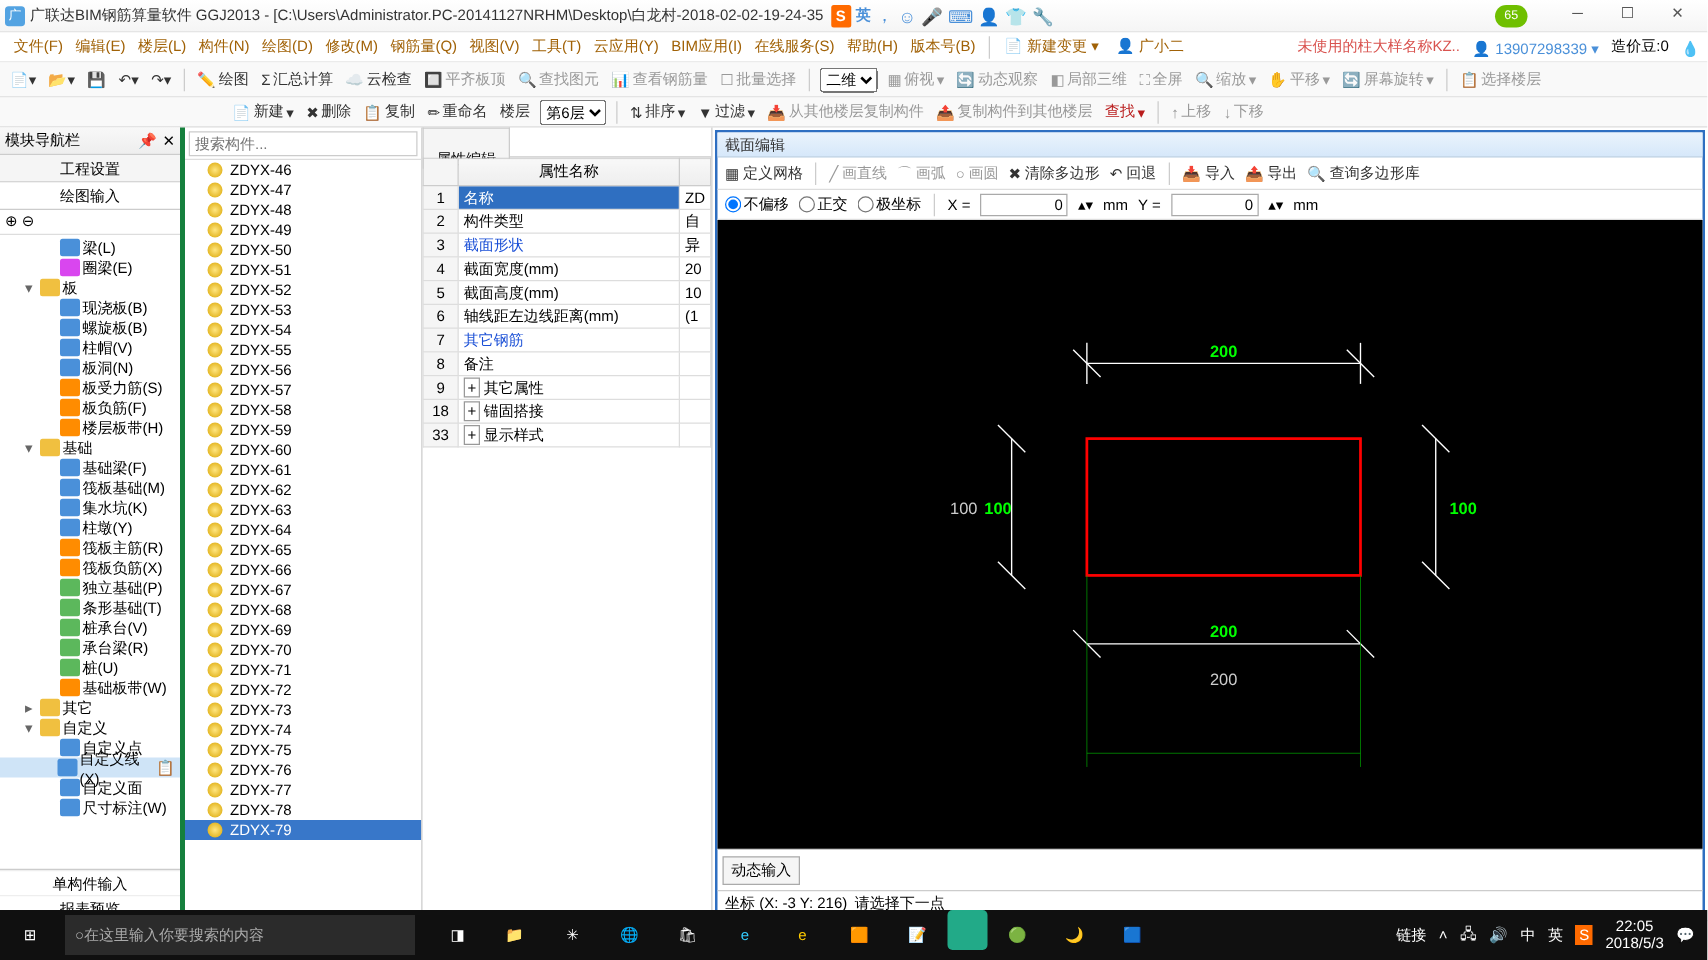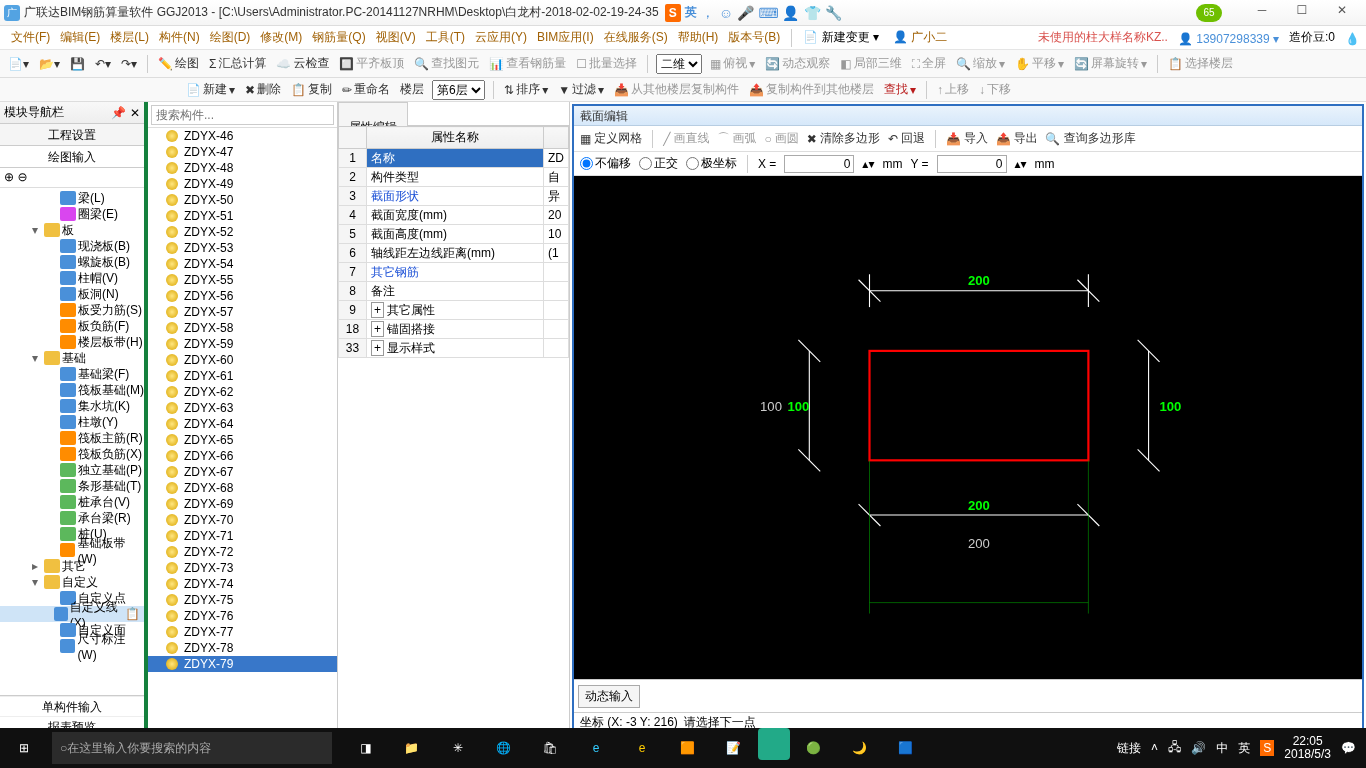--- a/index.html
+++ b/index.html
@@ -22,21 +22,21 @@
 .toolbar .tb { display:flex; align-items:center; gap:2px; color:#333; padding:0 2px; }
 .sep { width:1px; height:18px; background:#ccc; margin:0 2px; }
 .toolbar select { font-size:12px; height:20px; }
 .main { display:flex; height:634px; }
 .navcol { width:148px; border-right:4px solid #15803d; display:flex; flex-direction:column; }
 .navhdr { height:22px; background:linear-gradient(#f8f8f8,#eee); display:flex; align-items:center; padding:0 4px; border-bottom:1px solid #ccc; }
 .navhdr .pin { margin-left:auto; }
 .navhdr .close { margin-left:4px; }
 .navsub { height:22px; text-align:center; line-height:22px; background:#f5f5f5; border-bottom:1px solid #ccc; }
 .navtree { flex:1; overflow:auto; padding:2px 0; }
-.navtree .node { display:flex; align-items:center; height:16px; padding-left:16px; }
+.navtree .node { display:flex; align-items:center; height:16px; padding-left:4px; }
 .navtree .indent { display:inline-block; }
 .navtree .twisty { width:12px; color:#666; }
 .navtree .nico { width:16px; height:14px; display:inline-block; margin-right:2px; }
 .navtree .node.sel { background:#cfe4f7; }
 .navfoot { border-top:1px solid #ccc; }
 .navfoot div { height:20px; text-align:center; line-height:20px; border-top:1px solid #eee; }
 .listcol { width:190px; border-right:1px solid #ccc; display:flex; flex-direction:column; }
 .searchrow { height:26px; padding:3px; border-bottom:1px solid #ddd; }
 .searchrow input { width:100%; height:20px; padding:0 4px; border:1px solid #ccc; }
 .complist { flex:1; overflow:auto; }
@@ -97,21 +97,21 @@
   <div class="spacer"></div>
   <div class="green-badge">65</div>
   <div class="winbtn">─</div>
   <div class="winbtn">☐</div>
   <div class="winbtn">✕</div>
 </div>
 
 <div class="menubar">
   <span id="menu-items"><span class="mi">文件(F)</span><span class="mi">编辑(E)</span><span class="mi">楼层(L)</span><span class="mi">构件(N)</span><span class="mi">绘图(D)</span><span class="mi">修改(M)</span><span class="mi">钢筋量(Q)</span><span class="mi">视图(V)</span><span class="mi">工具(T)</span><span class="mi">云应用(Y)</span><span class="mi">BIM应用(I)</span><span class="mi">在线服务(S)</span><span class="mi">帮助(H)</span><span class="mi">版本号(B)</span></span>
   <span class="sep"></span>
-  <span class="mi" style="color:#000000">📄 <span>新建变更</span> ▾</span>
+  <span class="mi" style="color:#a16207">📄 <span>新建变更</span> ▾</span>
   <span class="mi">👤 <span>广小二</span></span>
   <div class="right">
     <span class="warn">未使用的柱大样名称KZ..</span>
     <span class="user">👤 <span>13907298339</span> ▾</span>
     <span>造价豆:0</span>
     <span>💧</span>
   </div>
 </div>
 
 <div class="toolbar">

